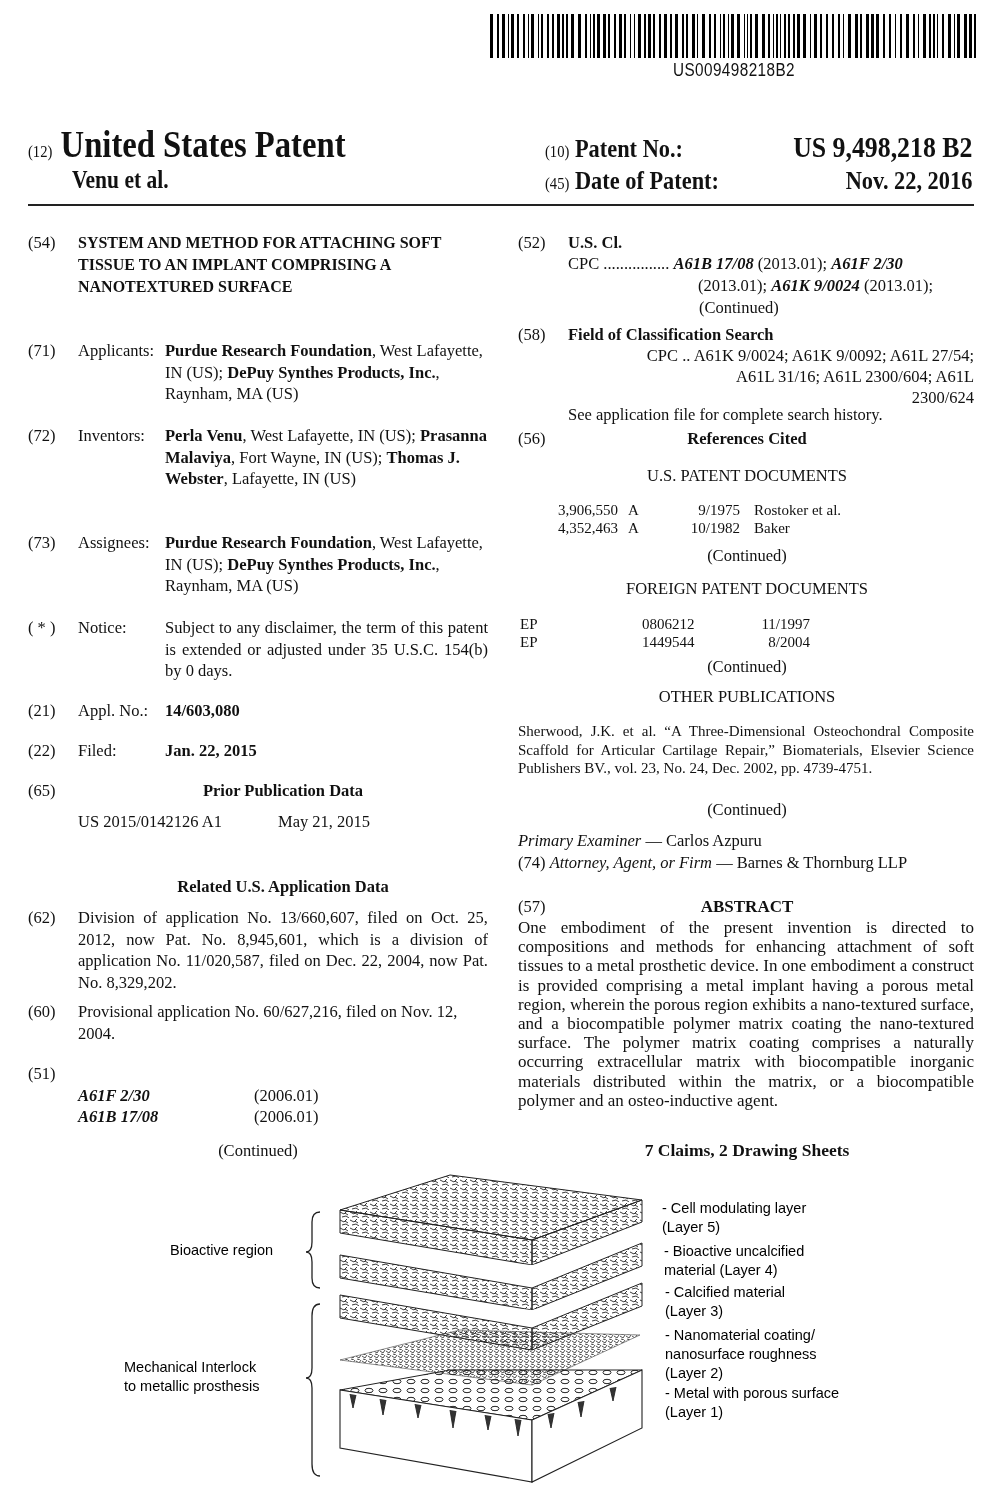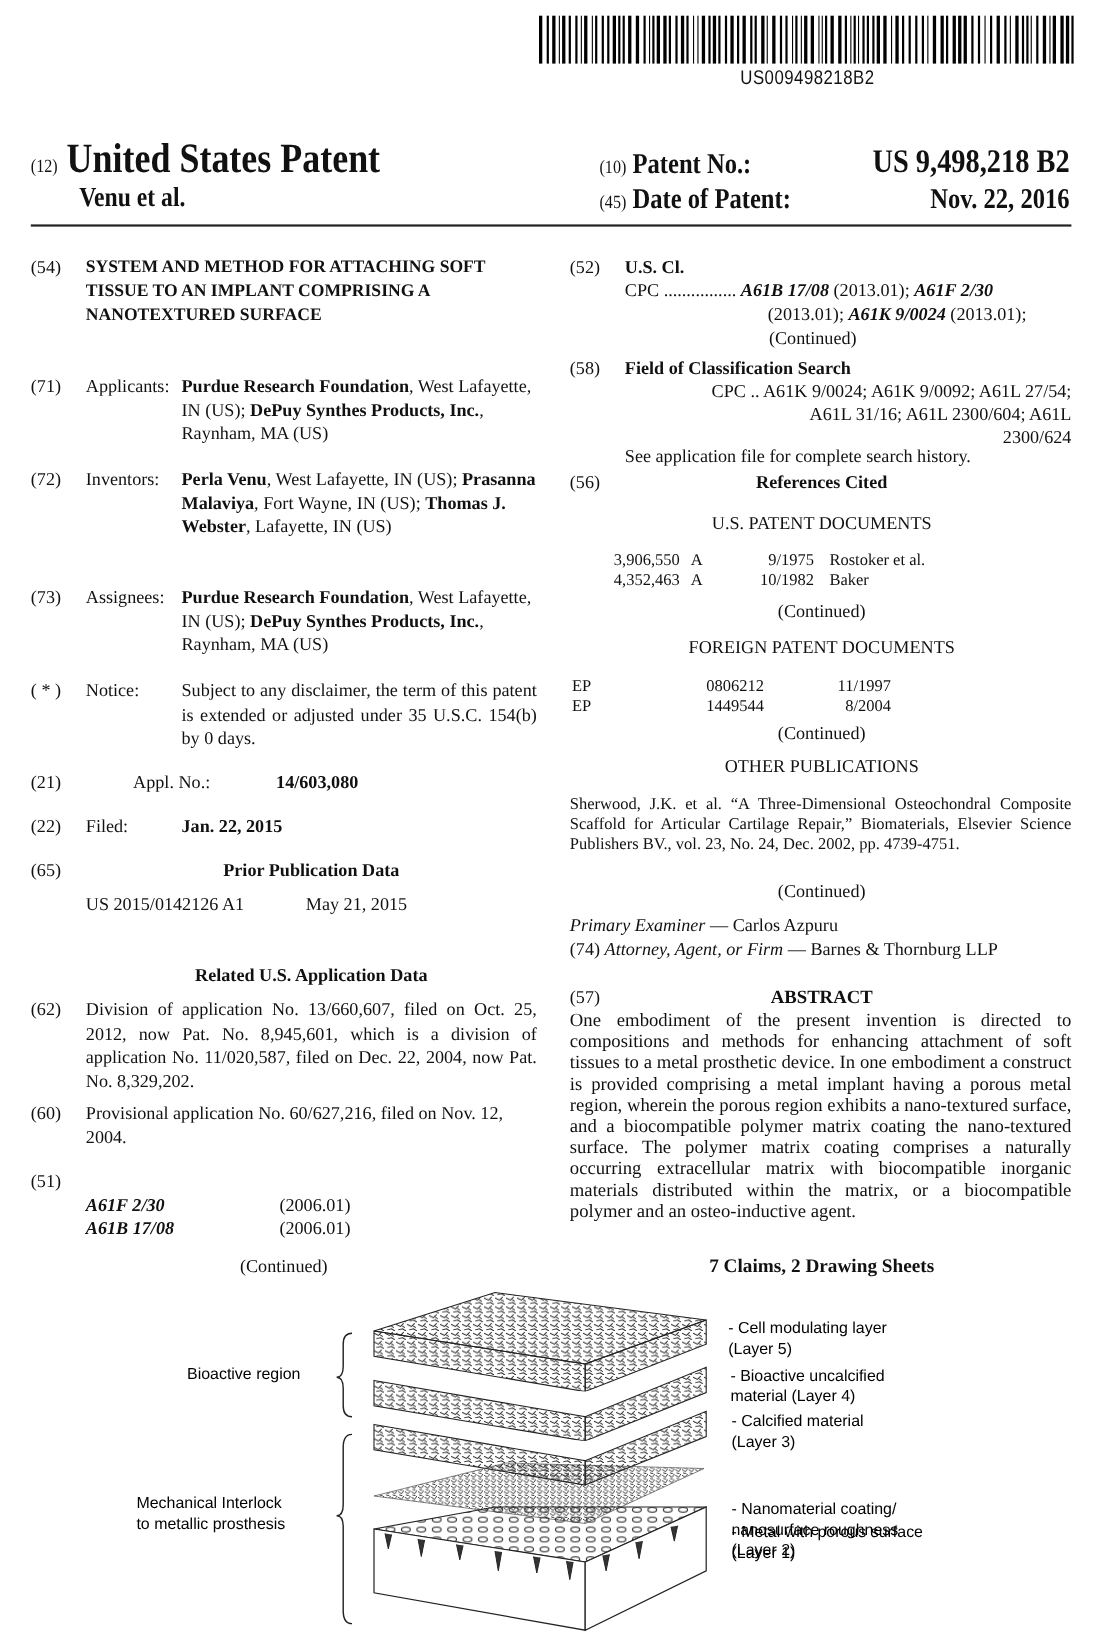--- a/index.html
+++ b/index.html
@@ -164,21 +164,21 @@
     <span style="width:87px;flex:none;">Assignees:</span>
     <span class="body"><b>Purdue Research Foundation</b><span>, West Lafayette, IN (US); </span><b>DePuy Synthes Products, Inc.</b><span>, Raynham, MA (US)</span></span>
   </div>
 
   <div class="entry lcol" style="top:617px;">
     <span class="code">( * )</span>
     <span style="width:87px;flex:none;">Notice:</span>
     <span class="body just">Subject to any disclaimer, the term of this patent is extended or adjusted under 35 U.S.C. 154(b) by 0 days.</span>
   </div>
 
-  <div class="entry lcol" style="top:700px;gap:43px;">
+  <div class="entry lcol" style="top:700px;">
     <span class="code">(21)</span>
     <span style="width:87px;flex:none;">Appl. No.:</span>
     <b class="body">14/603,080</b>
   </div>
 
   <div class="entry lcol" style="top:740px;">
     <span class="code">(22)</span>
     <span style="width:87px;flex:none;">Filed:</span>
     <b class="body">Jan. 22, 2015</b>
   </div>
@@ -332,21 +332,21 @@
   <div>(Layer 5)</div>
 </div>
 <div class="abs fig-label" style="left:664px;top:1242px;">
   <div>- Bioactive uncalcified</div>
   <div>material (Layer 4)</div>
 </div>
 <div class="abs fig-label" style="left:665px;top:1283px;">
   <div>- Calcified material</div>
   <div>(Layer 3)</div>
 </div>
-<div class="abs fig-label" style="left:665px;top:1326px;margin-top:37px;">
+<div class="abs fig-label" style="left:665px;top:1326px;">
   <div>- Nanomaterial coating/</div>
   <div>nanosurface roughness</div>
   <div>(Layer 2)</div>
 </div>
 <div class="abs fig-label" style="left:665px;top:1384px;">
   <div>- Metal with porous surface</div>
   <div>(Layer 1)</div>
 </div>
 
 </body></html>

